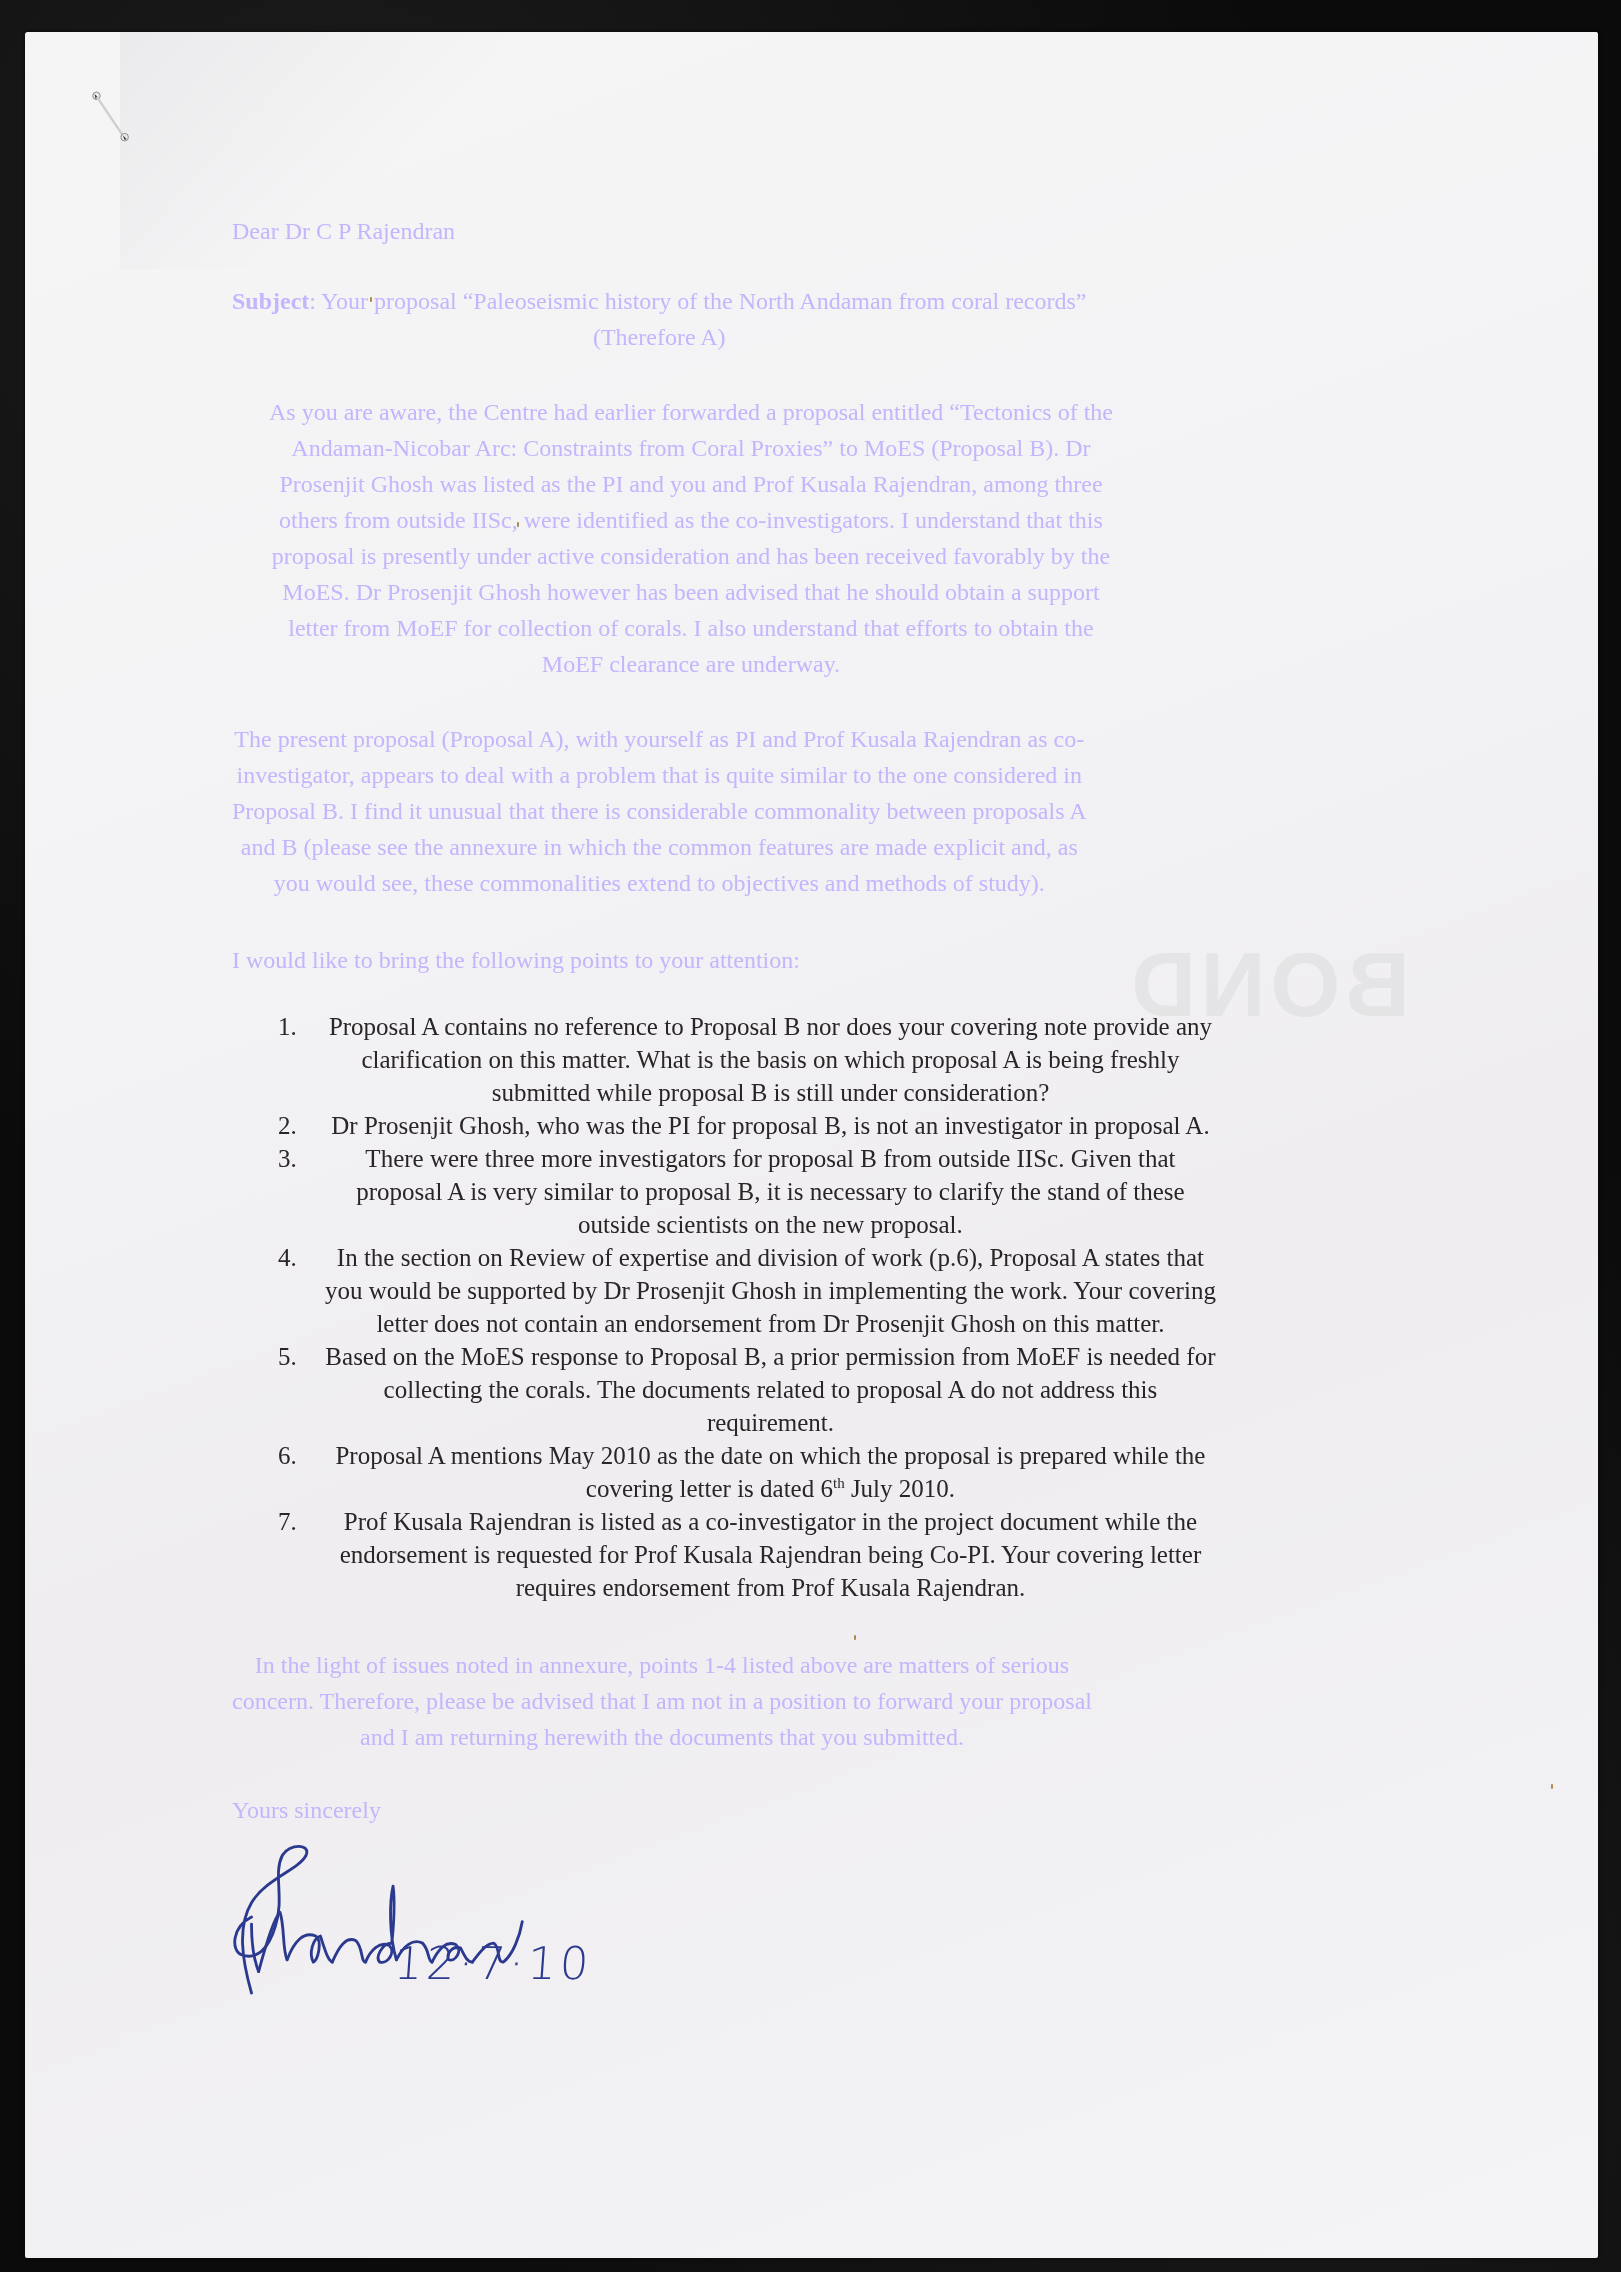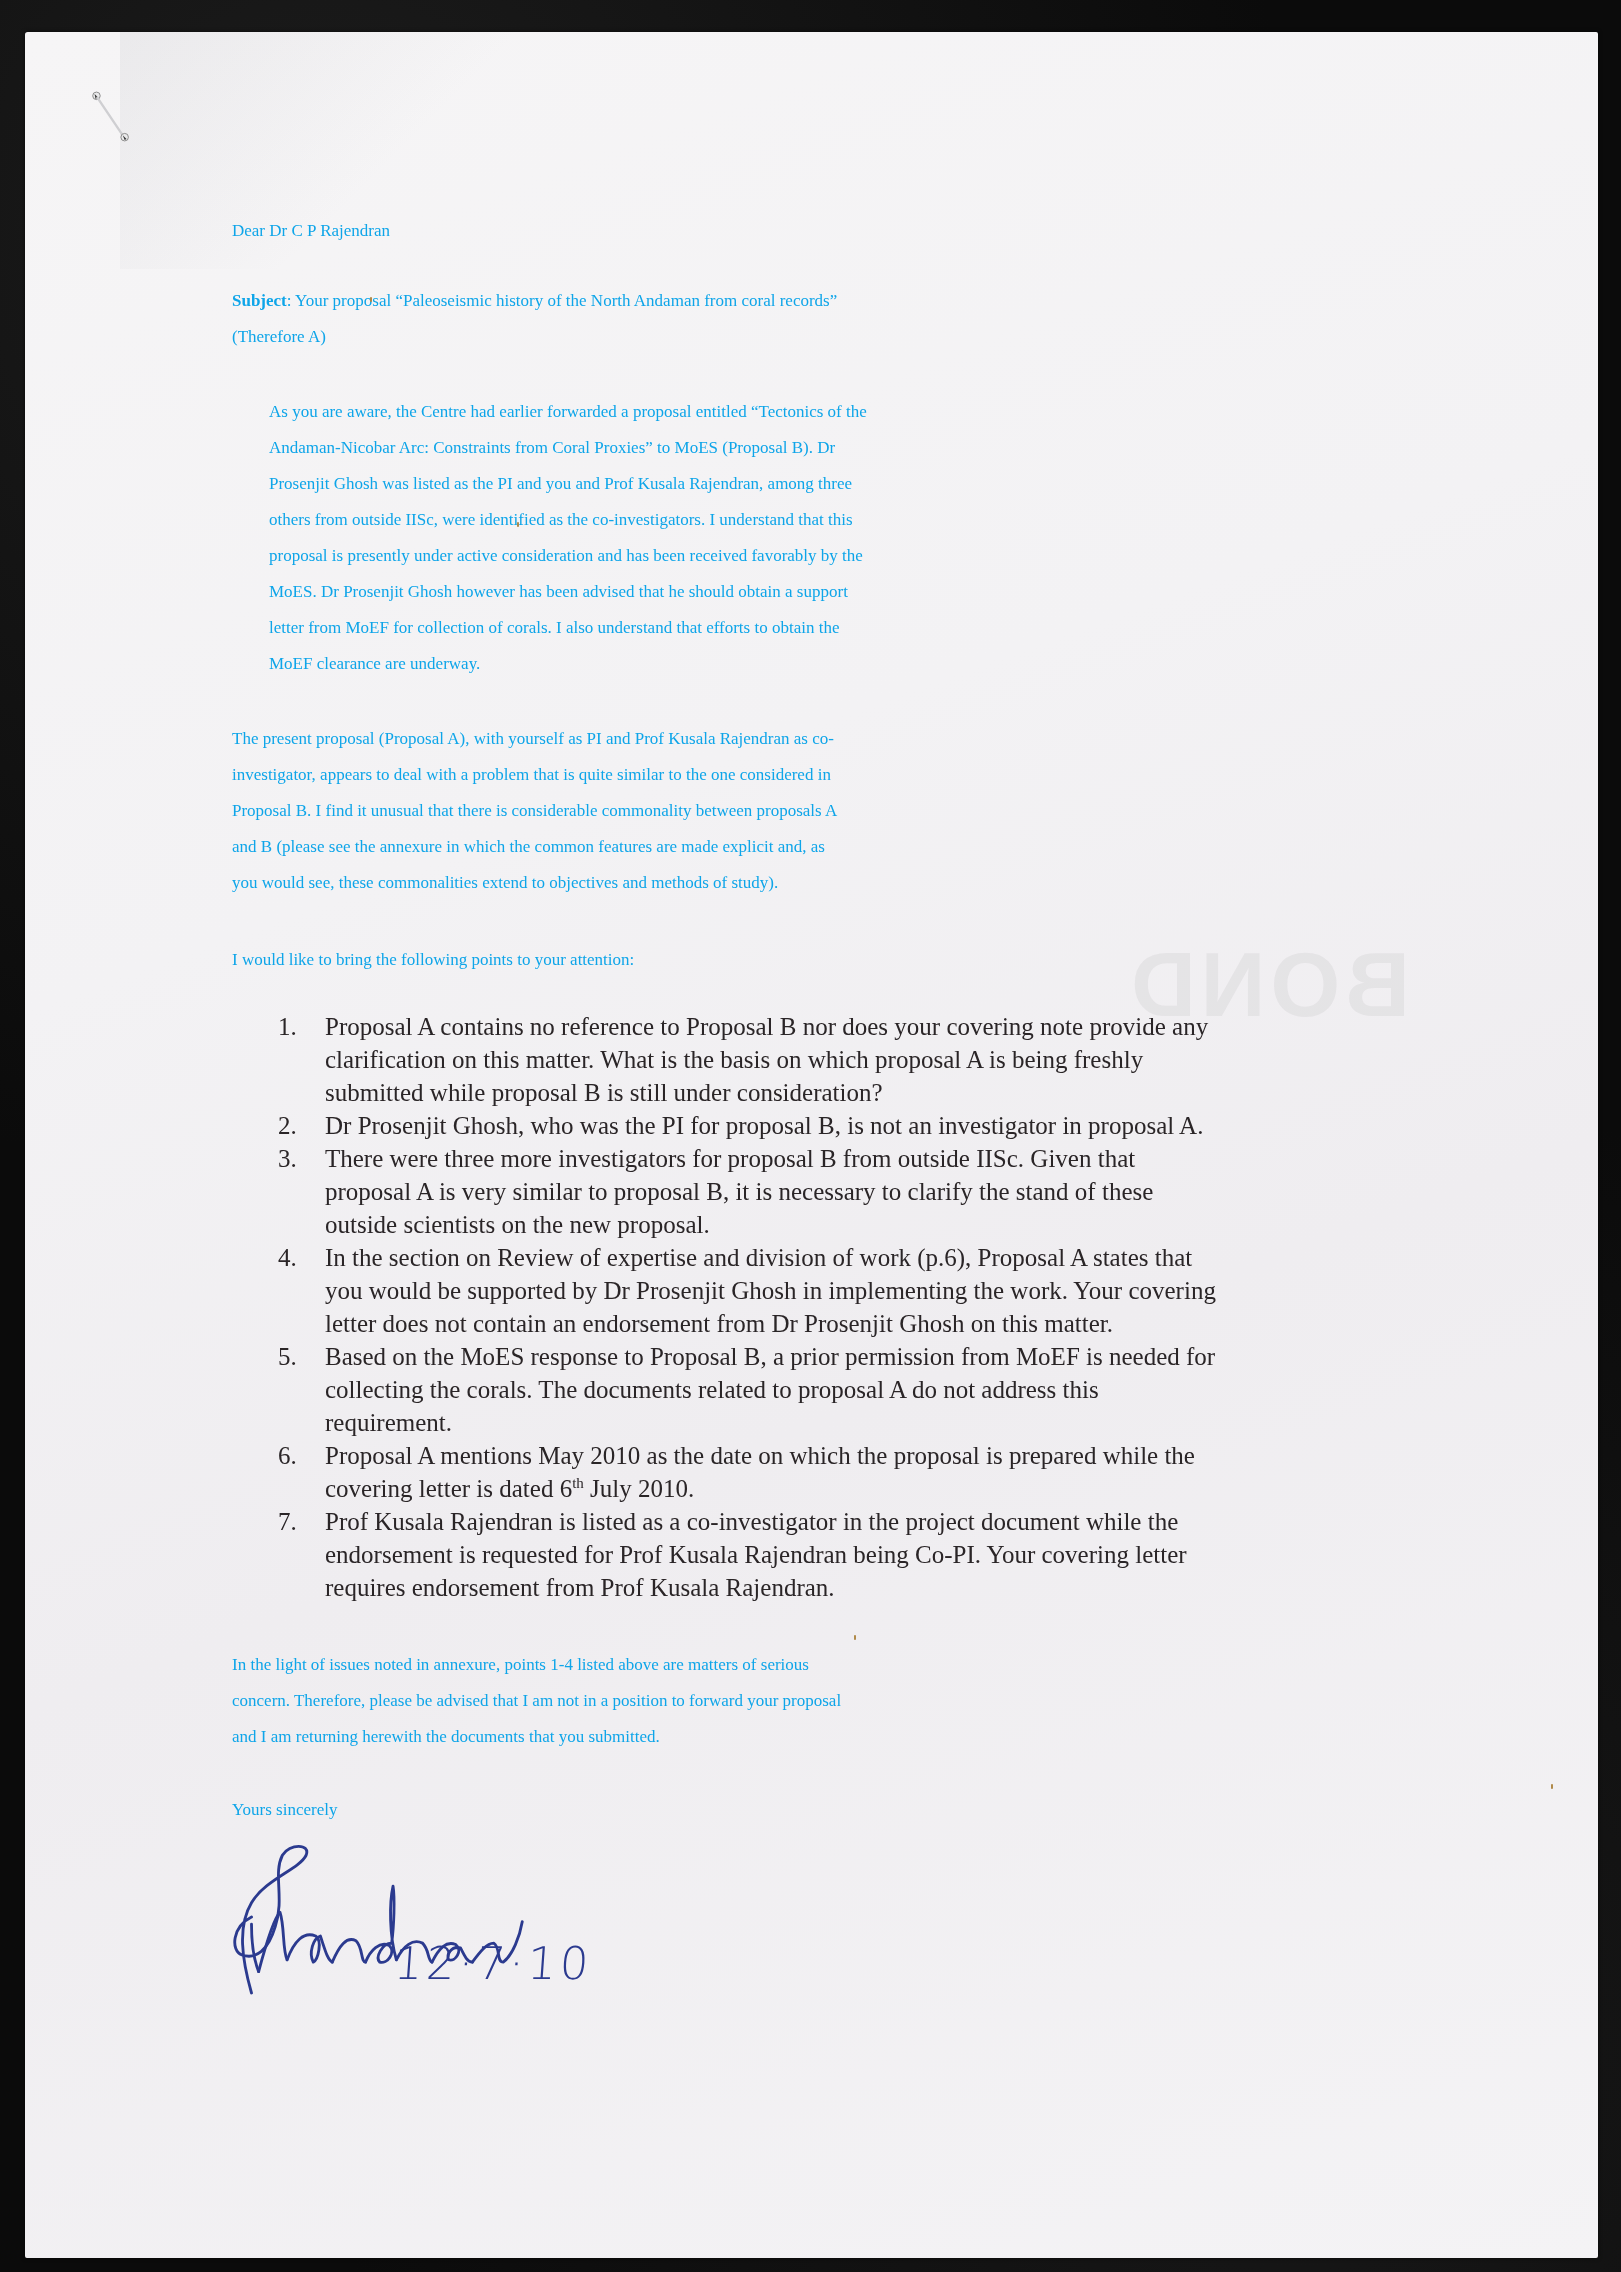--- a/index.html
+++ b/index.html
@@ -43,22 +43,22 @@
       width: 342px; height: 190px;
       color: rgba(150,150,150,0.12);
       font-family: "Liberation Sans", sans-serif;
       font-size: 90px; font-weight: bold;
       line-height: 90px;
       transform: scaleX(-1);
       letter-spacing: 4.7px;
     }
     .text {
       position: absolute;
-      color: #0ea5e9;
-      font-size: 17px;
+      color: #c4b5fd;
+      font-size: 24px;
       line-height: 36px;
       white-space: nowrap;
     }
     .salutation { left: 232px; top: 213px; }
     .subject { left: 232px; top: 283px; }
     .subject b { font-weight: bold; }
     .para1 { left: 232px; top: 394px; margin-left: 37px; }
     .para2 { left: 232px; top: 721px; }
     .lead { left: 232px; top: 942px; }
     ol.points {
@@ -67,21 +67,21 @@
       margin: 0; padding: 0;
       list-style: none;
       color: #2a2527;
       font-size: 25px;
       line-height: 33px;
     }
     ol.points li { position: relative; padding-left: 47px; white-space: nowrap; }
     ol.points li .num { position: absolute; left: 0; top: 0; }
     .para3 { left: 232px; top: 1647px; }
     .closing { left: 232px; top: 1792px; }
-    .line { display: block; }
+    .line { display: block; text-align: center; }
     sup { font-size: 60%; line-height: 0; vertical-align: super; }
     .signature {
       position: absolute;
       left: 223px; top: 1841px;
       width: 380px; height: 171px;
     }
     .sig-date {
       position: absolute;
       left: 394px; top: 1937px;
       color: #2b3a8f;

